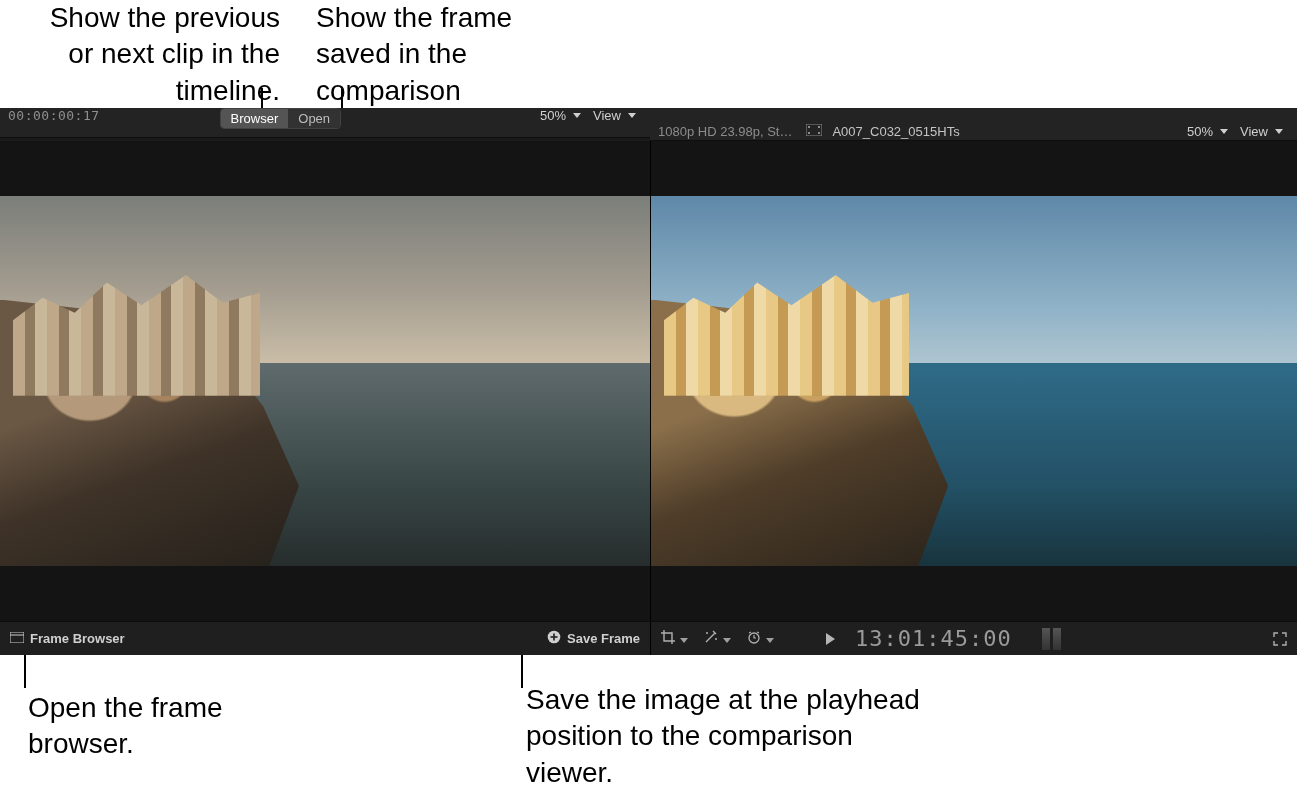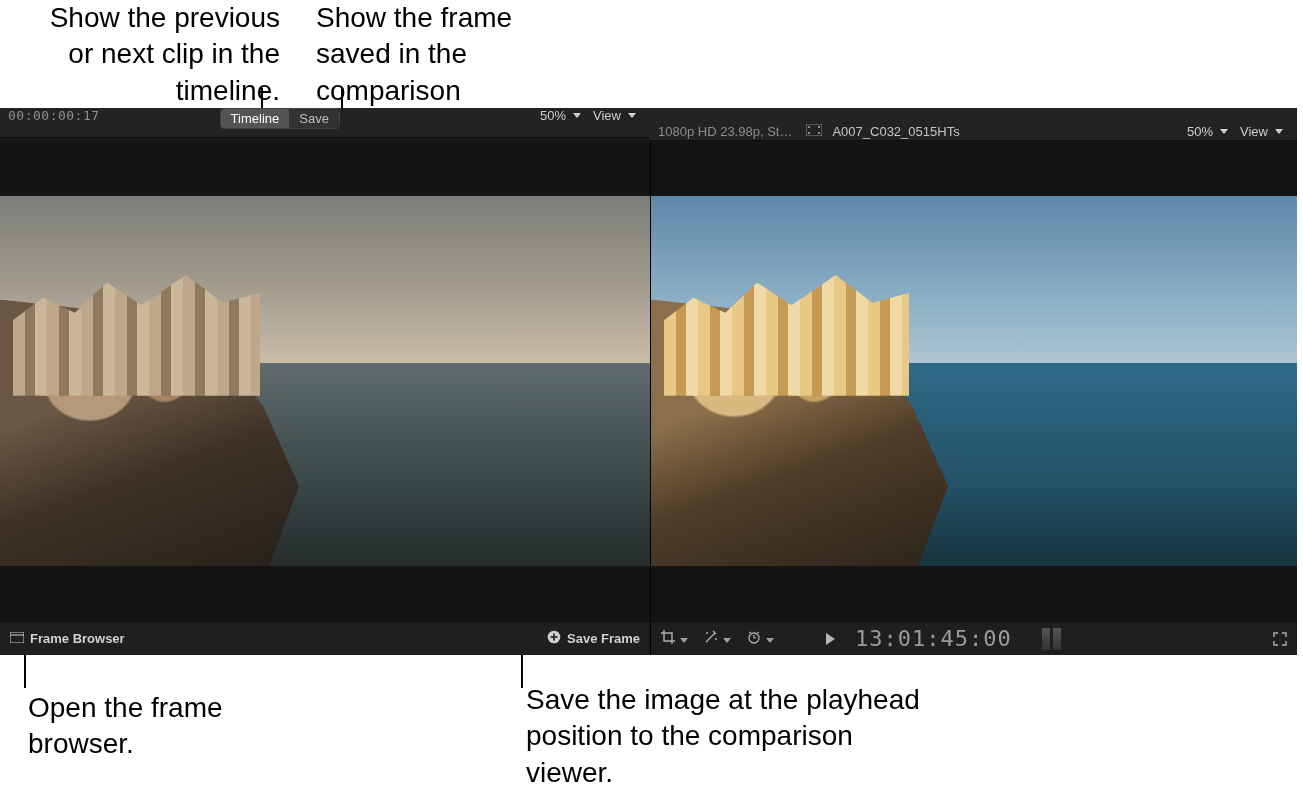--- a/index.html
+++ b/index.html
@@ -163,22 +163,22 @@
 <div class="callout" style="left:526px; top:682px; width:420px;">Save the image at the playhead position to the comparison viewer.</div>
 <div class="callout-line" style="left:521px; top:650px; height:38px;"></div>
 
 <div class="app">
 
   <div class="row-top">
 
     <div class="viewer-bar left">
       <span class="tc">00:00:00:17</span>
       <div class="seg">
-        <div class="seg-btn active">Timeline</div>
-        <div class="seg-btn inactive">Save</div>
+        <div class="seg-btn active">Browser</div>
+        <div class="seg-btn inactive">Open</div>
       </div>
       <span class="spacer"></span>
       <span class="dd chev-down">50%</span>
       <span class="dd chev-down">View</span>
     </div>
 
     <div class="viewer-bar right">
       <span class="clipinfo">1080p HD 23.98p, St…</span>
       <span style="width:14px"></span>
       <span class="film-icon">

